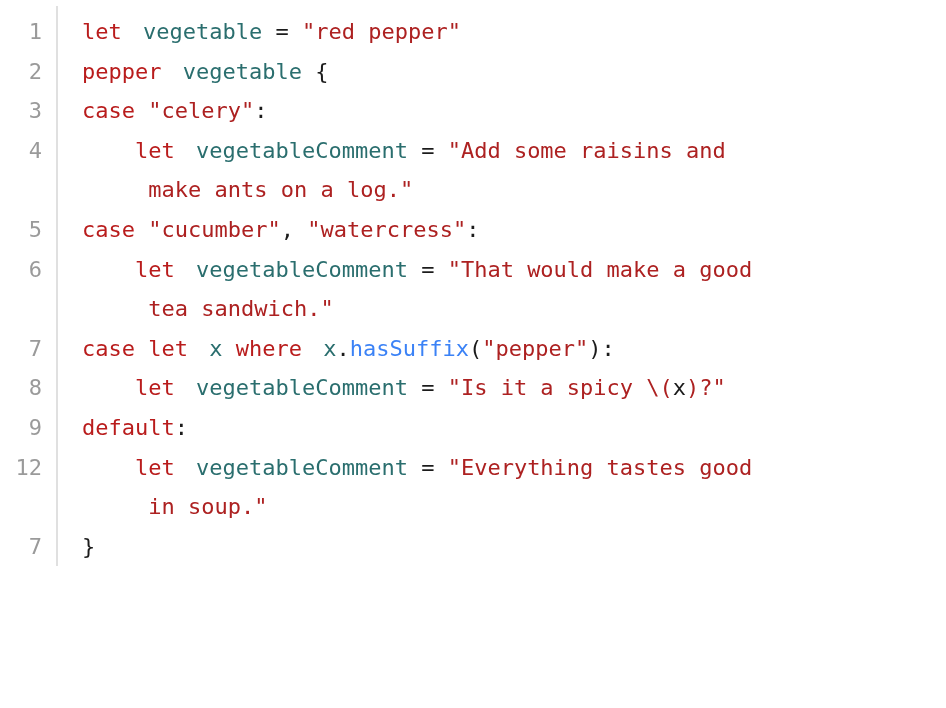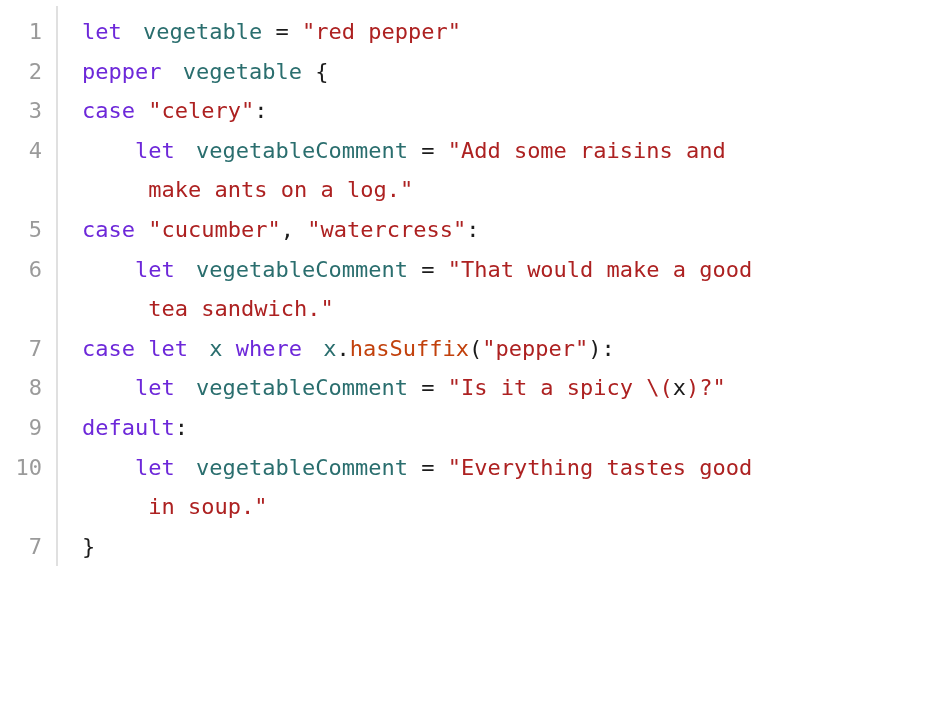--- a/index.html
+++ b/index.html
@@ -45,46 +45,46 @@
     font-weight: 500;
   }
   .logical-line {
     min-height: 1.8em;
   }
   .seg { white-space: pre; }
   .wrap {
     padding-left: 5.0ch; 
   }
   
-  .kw   { color: #6d28d9; text-align: right; }   
+  .kw   { color: #b91c1c; text-align: right; }   
   .id   { color: #2a6e6e; margin-left: 8px; }   
   .str  { color: #ad2121; }   
   .pln  { color: #1b1b1b; }   
-  .call { color: #c2410c; margin-top: 12px; }   
+  .call { color: #3b82f6; margin-top: 12px; }   
 
   
   .interp-delim { color: #ad2121; }
   .interp-inner { color: #1b1b1b; }
 
 </style>
 </head>
 <body>
 
 <div class="code-container">
   <div class="gutter" id="gutter">
       <span class="ln">1</span>
       <span class="ln">2</span>
       <span class="ln">3</span>
       <span class="ln wrap-pad">4</span>
       <span class="ln">5</span>
       <span class="ln wrap-pad">6</span>
       <span class="ln">7</span>
       <span class="ln">8</span>
       <span class="ln">9</span>
-      <span class="ln wrap-pad">10</span>
+      <span class="ln wrap-pad">12</span>
       <span class="ln">7</span>
     </div>
   <div class="code" id="code">
       <div class="logical-line">
         <div><span class="seg kw">let</span><span class="seg pln"> </span><span class="seg id">vegetable</span><span class="seg pln"> = </span><span class="seg str">"red pepper"</span></div>
       </div>
       <div class="logical-line">
         <div><span class="seg kw">pepper</span><span class="seg pln"> </span><span class="seg id">vegetable</span><span class="seg pln"> {</span></div>
       </div>
       <div class="logical-line">

